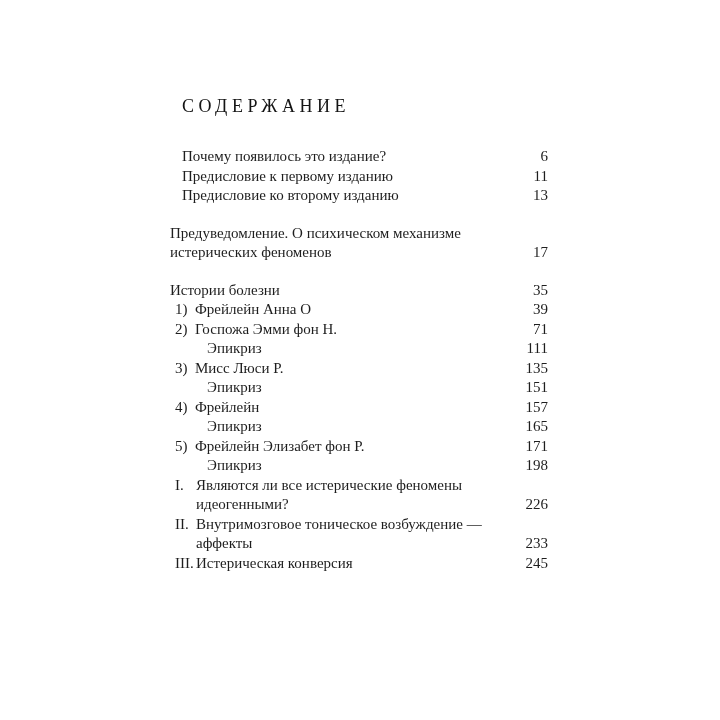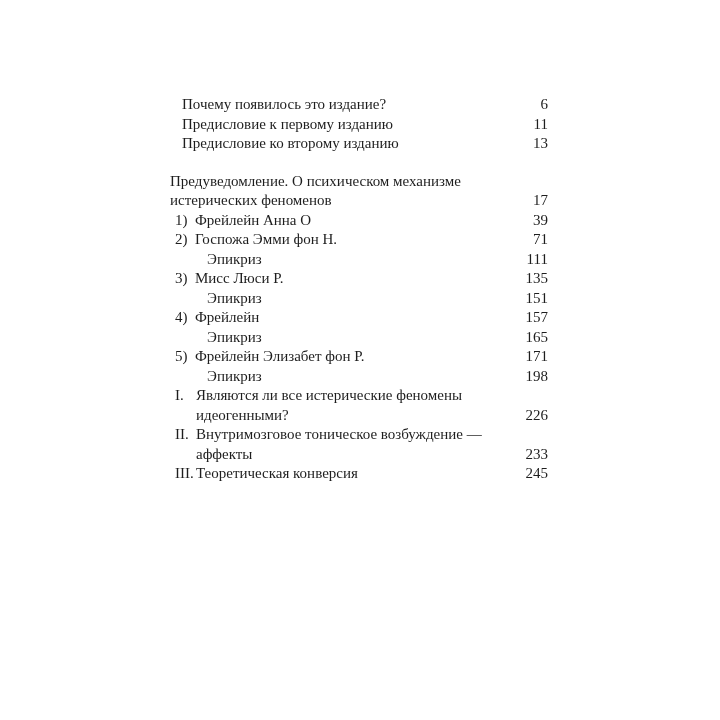--- a/index.html
+++ b/index.html
@@ -64,20 +64,21 @@
   .row-sub      { padding-left: 37px; gap: 21px; }
   .row-roman    { padding-left: 5px; }
   .row-roman .marker { min-width: 21px; }
   .row-section + .row-roman { margin-top: 6px; }
 </style>
 </head>
 <body>
 
 <div class="page">
   <div class="content">
+    <h1 class="page-title">СОДЕРЖАНИЕ</h1>
     <div class="toc-list">
         <div class="row row-plain">
     <div class="label-wrap">
 
       <span class="label">Почему появилось это издание?</span>
     </div>
     <span class="pagenum">6</span>
   </div>
         <div class="row row-plain">
     <div class="label-wrap">
@@ -92,20 +93,27 @@
       <span class="label">Предисловие ко второму изданию</span>
     </div>
     <span class="pagenum">13</span>
   </div>
         <div class="row row-section">
     <div class="label-wrap">
 
       <span class="label">Предуведомление. О психическом механизме истерических феноменов</span>
     </div>
     <span class="pagenum">17</span>
+  </div>
+        <div class="row row-section">
+    <div class="label-wrap">
+
+      <span class="label">Истории болезни</span>
+    </div>
+    <span class="pagenum">35</span>
   </div>
         <div class="row row-numbered">
     <div class="label-wrap">
       <span class="marker">1)</span>
       <span class="label">Фрейлейн Анна О</span>
     </div>
     <span class="pagenum">39</span>
   </div>
         <div class="row row-numbered">
     <div class="label-wrap">
@@ -173,19 +181,19 @@
         <div class="row row-roman">
     <div class="label-wrap">
       <span class="marker">II.</span>
       <span class="label">Внутримозговое тоническое возбуждение — аффекты</span>
     </div>
     <span class="pagenum">233</span>
   </div>
         <div class="row row-roman">
     <div class="label-wrap">
       <span class="marker">III.</span>
-      <span class="label">Теоретическая конверсия</span>
+      <span class="label">Истерическая конверсия</span>
     </div>
     <span class="pagenum">245</span>
   </div>
       </div>
   </div>
 </div>
 
 </body></html>

